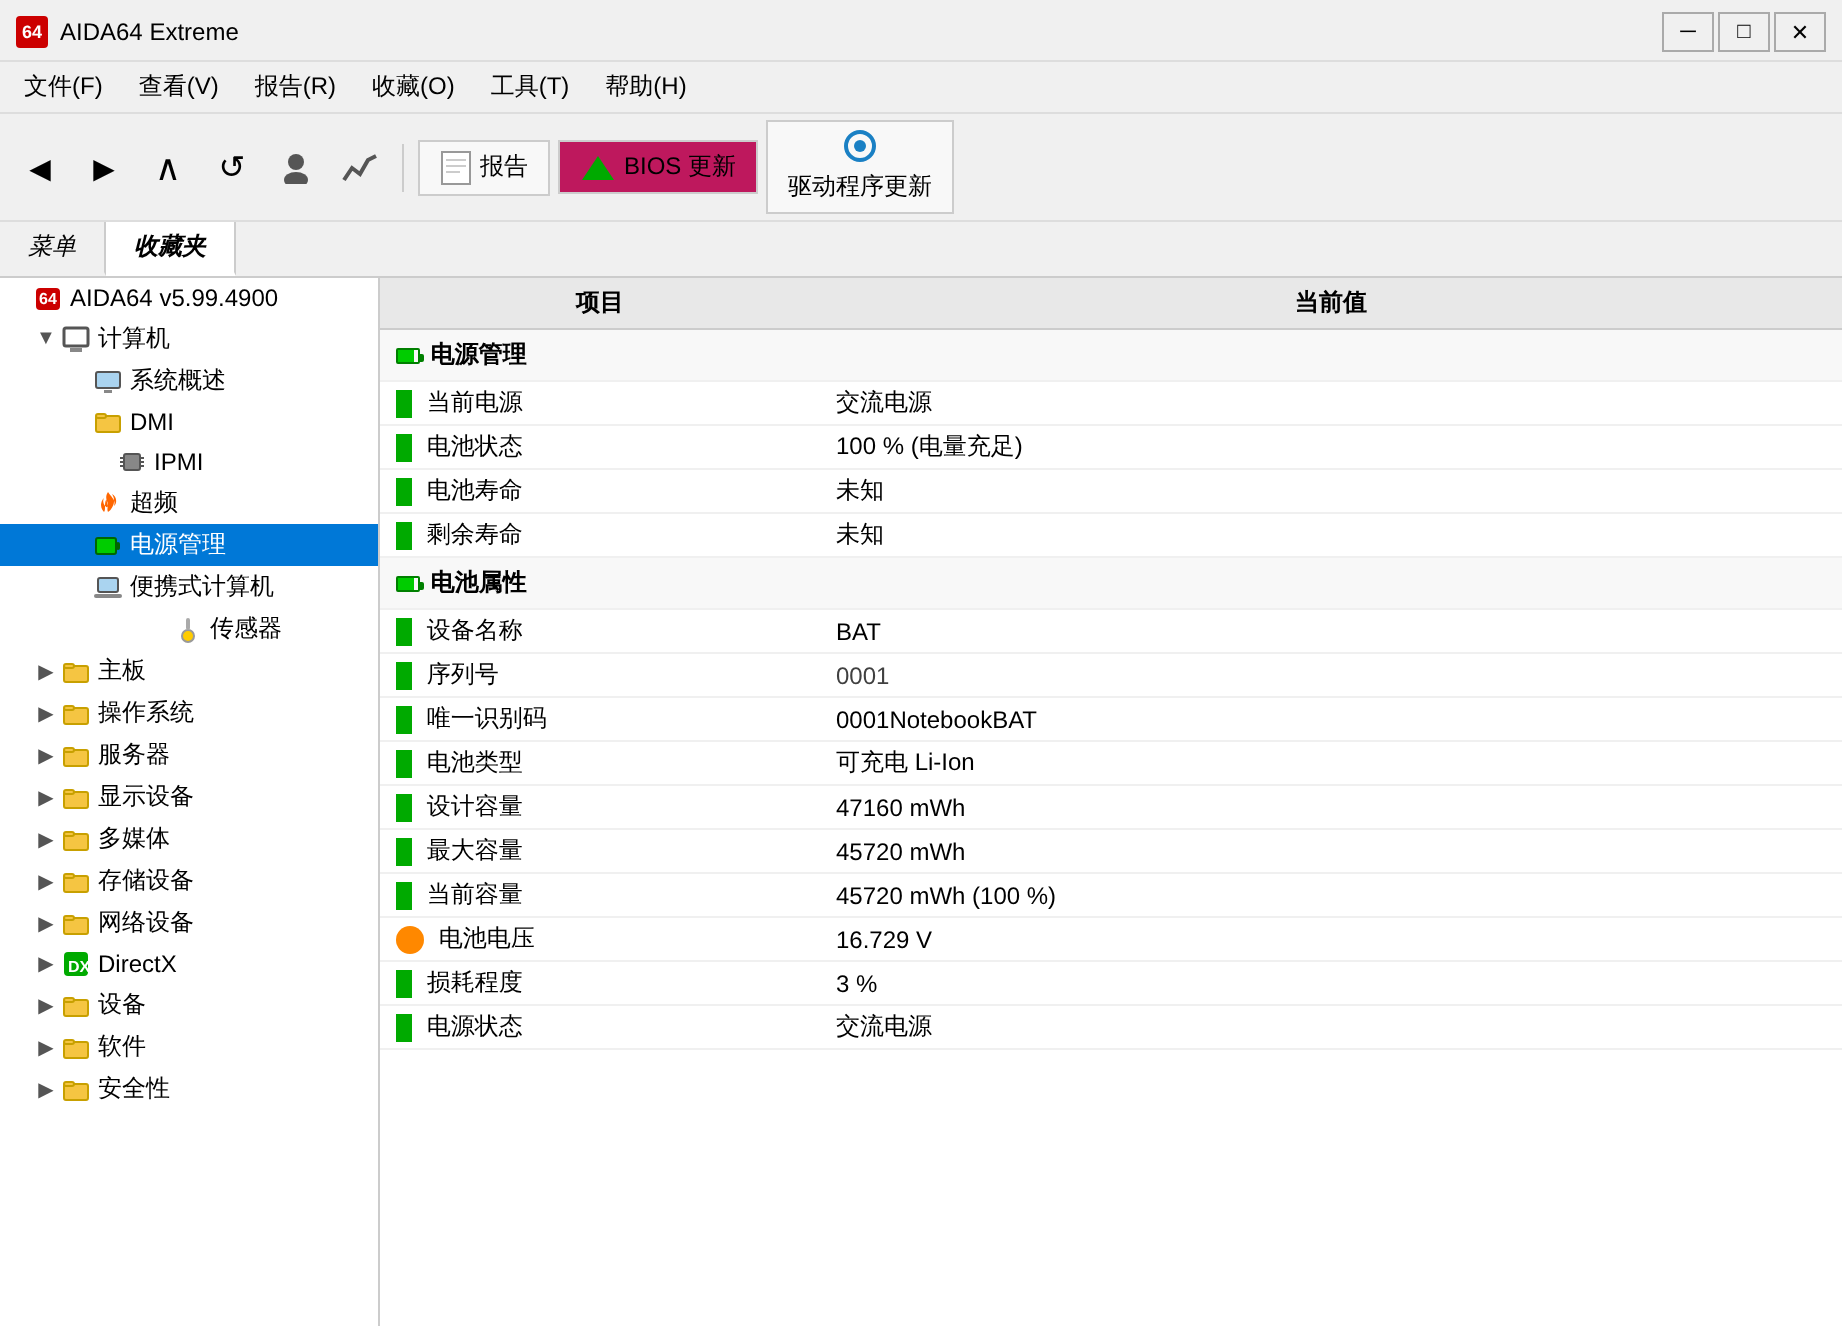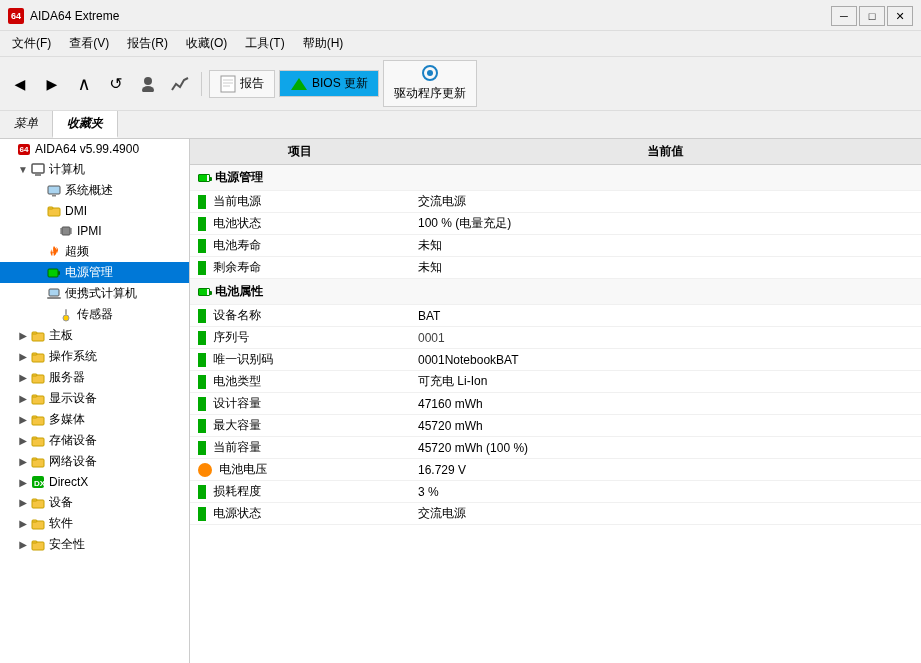--- a/index.html
+++ b/index.html
@@ -47,21 +47,21 @@
       font-size: 14px;
     }
     .tb-sep { width: 1px; height: 24px; background: #ccc; margin: 0 3px; }
     .tb-report-btn {
       display: flex; align-items: center; gap: 4px;
       padding: 4px 10px; border: 1px solid #ccc; background: #f8f8f8;
       cursor: pointer; font-size: 12px;
     }
     .bios-btn {
       display: flex; align-items: center; gap: 4px;
-      padding: 4px 10px; border: 1px solid #ccc; background: #0ea5e9;
+      padding: 4px 10px; border: 1px solid #ccc; background: #be185d;
       cursor: pointer; font-size: 12px;
     }
     .driver-btn {
       display: flex; align-items: center; gap: 4px;
       padding: 4px 10px; border: 1px solid #ccc; background: #f8f8f8;
       cursor: pointer; font-size: 12px; flex-direction: column;
     }
 
     
     .tab-bar {
@@ -329,21 +329,21 @@
       <span class="tree-toggle" style="width:14px;"></span>
       <span class="tree-icon">
         <svg width="14" height="12" viewBox="0 0 14 12">
             <rect x="2" y="1" width="10" height="7" rx="1" fill="#aad4f0" stroke="#555" stroke-width="1"></rect>
             <rect x="0" y="9" width="14" height="2" rx="1" fill="#888"></rect>
           </svg>
       </span>
       <span>便携式计算机</span>
     </div>
 
-    <div class="tree-item" style="padding-left:44px;">
+    <div class="tree-item" style="padding-left:28px;margin-left:44px;">
       <span class="tree-toggle" style="width:14px;"></span>
       <span class="tree-icon">
         <svg width="12" height="14" viewBox="0 0 12 14">
             <circle cx="6" cy="10" r="3" fill="#ffcc00" stroke="#999" stroke-width="1"></circle>
             <rect x="5" y="1" width="2" height="6" rx="1" fill="#aaa"></rect>
           </svg>
       </span>
       <span>传感器</span>
     </div>
 

